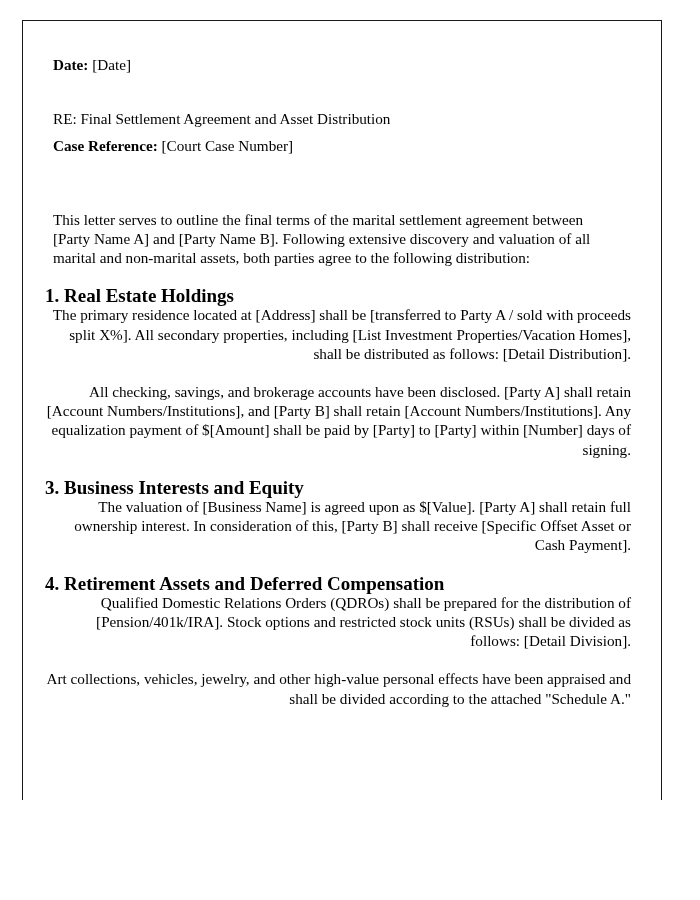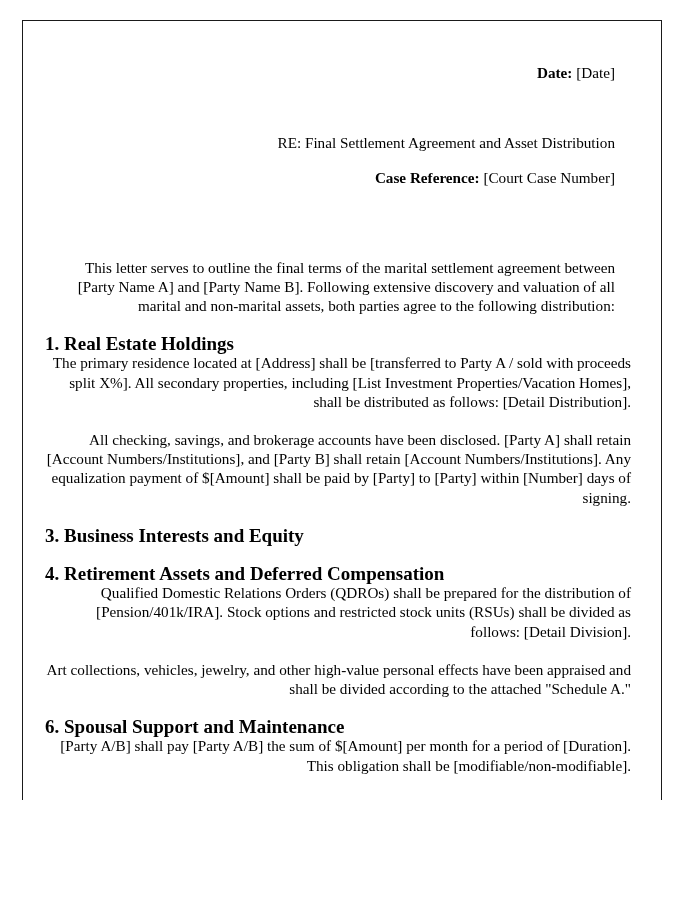--- a/index.html
+++ b/index.html
@@ -27,22 +27,22 @@
     overflow: hidden;
     background: #ffffff;
   }
   .page-inner {
     padding: 26px 30px 0 22px;
   }
   .doc-line,
   .doc-para {
     font-size: 15.2px;
     line-height: 19.2px;
-    text-align: right;
-    margin: 16px;
+    text-align: left;
+    margin: 8px;
     word-spacing: 0px;
   }
   .bold {
     font-weight: normal;
   }
   .gap-sm { height: 19px; }
   .gap-md { height: 19px; }
   .section { margin-top: 19px; }
   .section-heading {
     font-weight: bold;
@@ -82,30 +82,27 @@
       <p class="section-heading">1. Real Estate Holdings</p>
       <p class="section-body">The primary residence located at [Address] shall be [transferred to Party A / sold with proceeds split X%]. All secondary properties, including [List Investment Properties/Vacation Homes], shall be distributed as follows: [Detail Distribution].</p>
     </div>
 
     <div class="section">
       <p class="section-body">All checking, savings, and brokerage accounts have been disclosed. [Party A] shall retain [Account Numbers/Institutions], and [Party B] shall retain [Account Numbers/Institutions]. Any equalization payment of $[Amount] shall be paid by [Party] to [Party] within [Number] days of signing.</p>
     </div>
 
     <div class="section">
       <p class="section-heading">3. Business Interests and Equity</p>
+      <p class="section-body">The valuation of [Business Name] is agreed upon as $[Value]. [Party A] shall retain full ownership interest. In consideration of this, [Party B] shall receive [Specific Offset Asset or Cash Payment].</p>
     </div>
 
     <div class="section">
       <p class="section-heading">4. Retirement Assets and Deferred Compensation</p>
       <p class="section-body">Qualified Domestic Relations Orders (QDROs) shall be prepared for the distribution of [Pension/401k/IRA]. Stock options and restricted stock units (RSUs) shall be divided as follows: [Detail Division].</p>
     </div>
 
     <div class="section">
       <p class="section-body">Art collections, vehicles, jewelry, and other high-value personal effects have been appraised and shall be divided according to the attached "Schedule A."</p>
     </div>
 
-    <div class="section">
-      <p class="section-heading">6. Spousal Support and Maintenance</p>
-      <p class="section-body">[Party A/B] shall pay [Party A/B] the sum of $[Amount] per month for a period of [Duration]. This obligation shall be [modifiable/non-modifiable].</p>
-    </div>
 
   </div>
 </div>
 
 </body></html>

